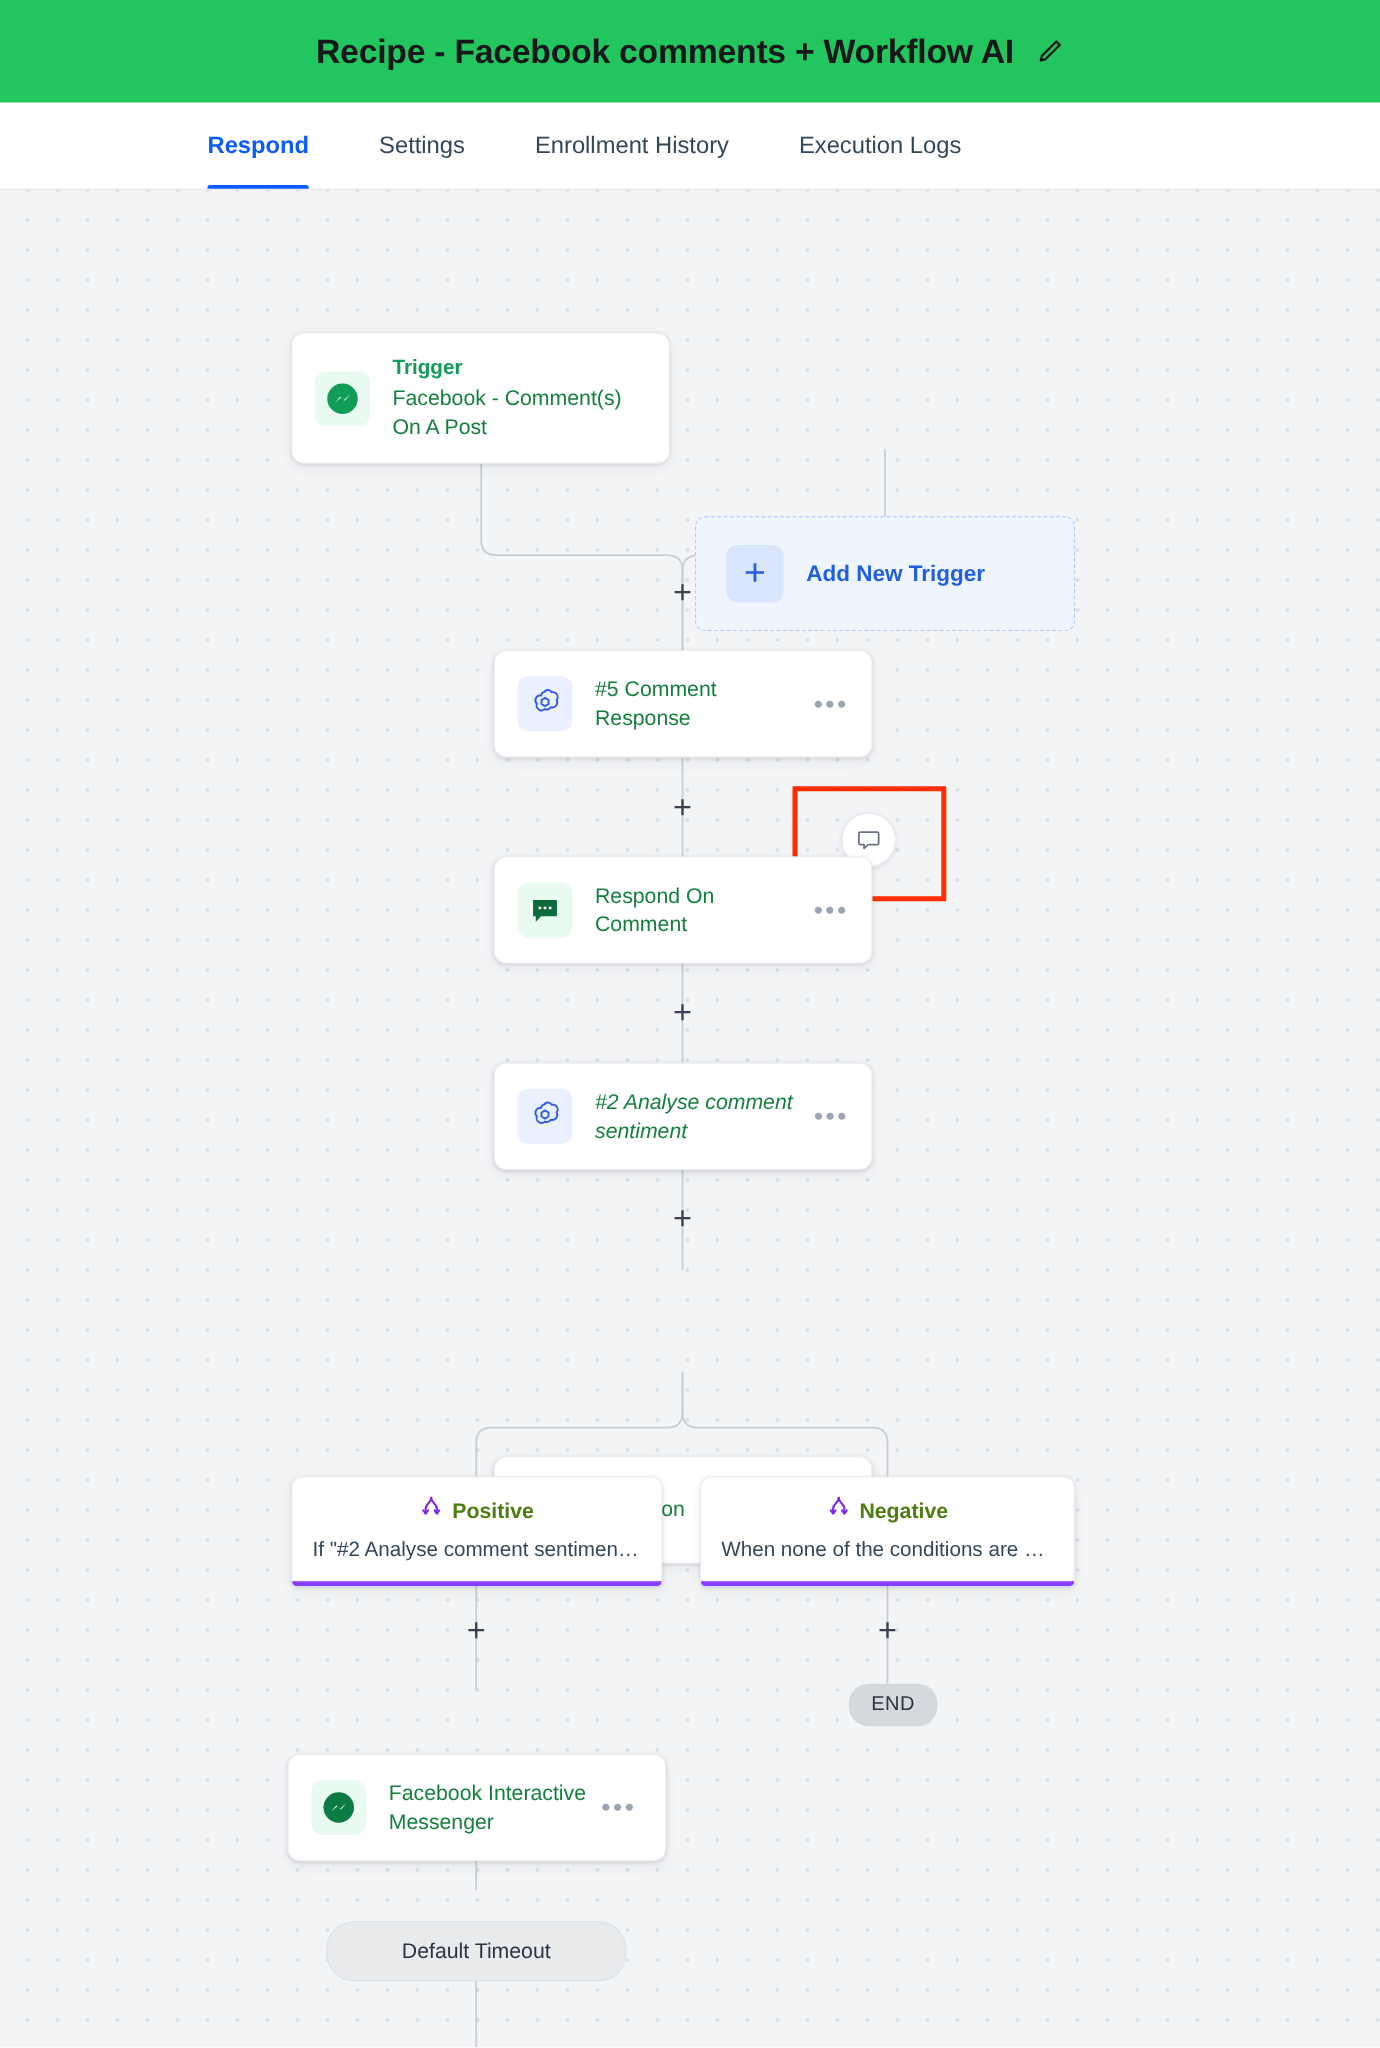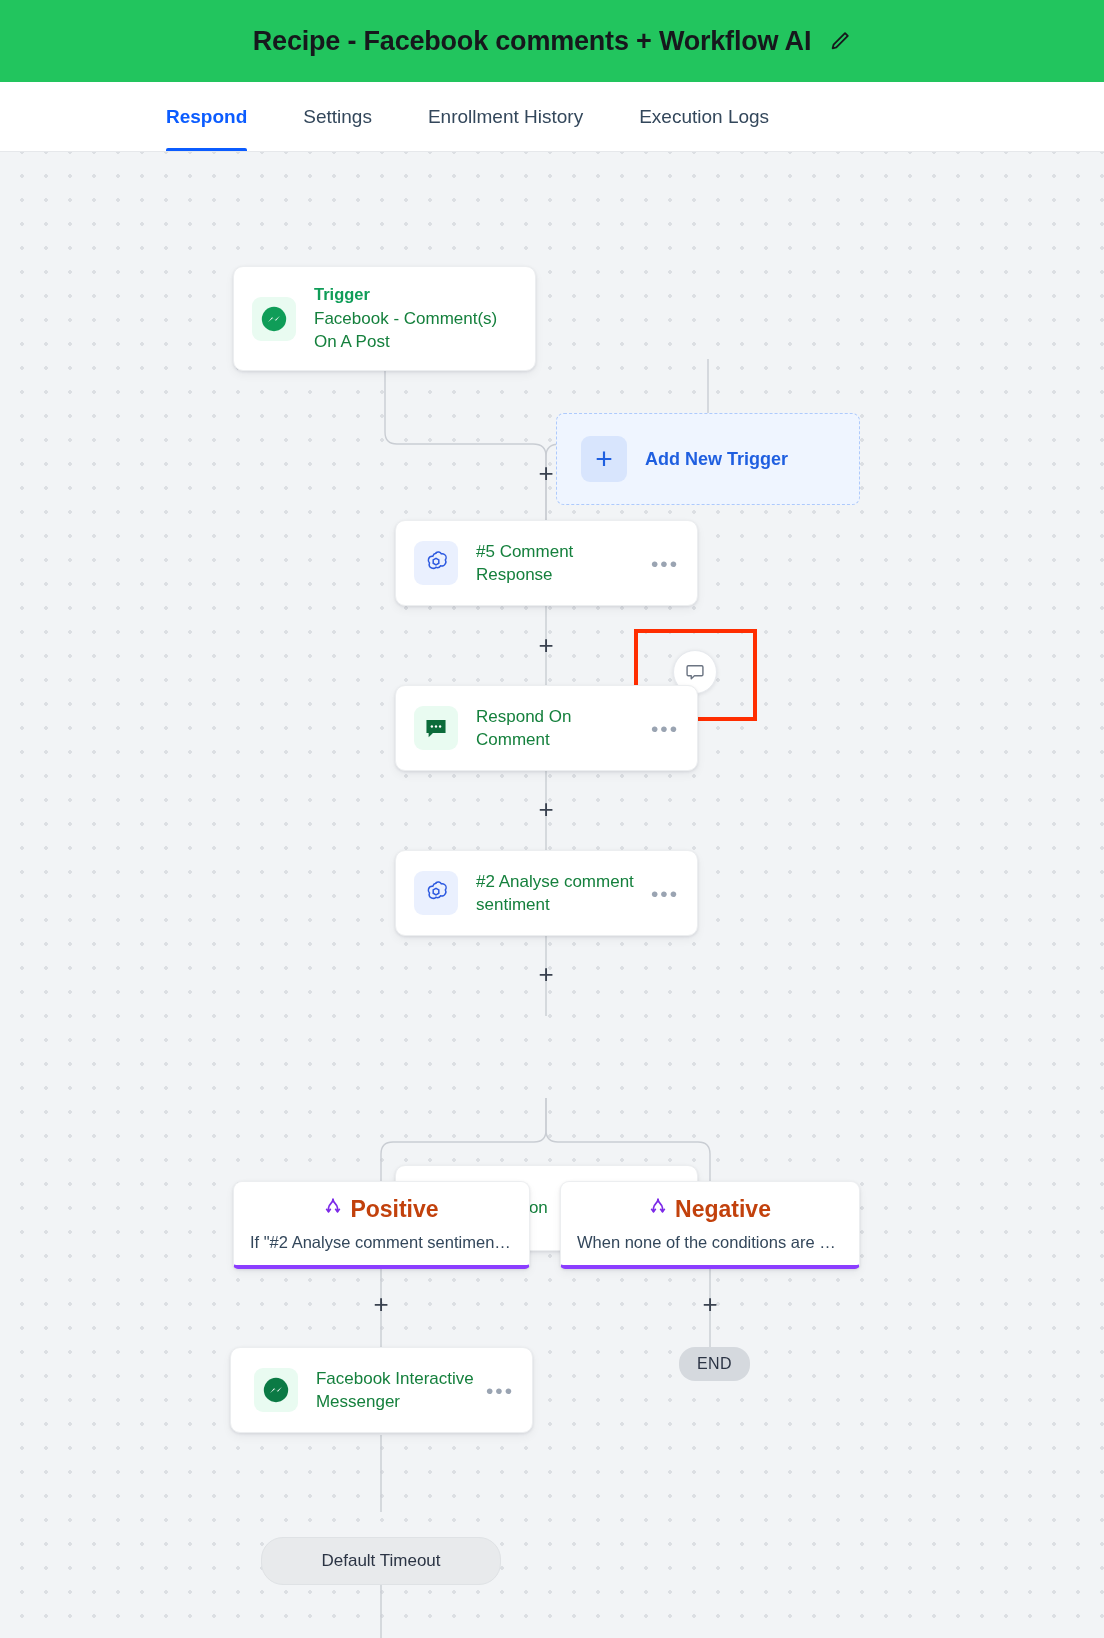--- a/index.html
+++ b/index.html
@@ -188,23 +188,23 @@
     border-bottom: 4px solid #8b3dff;
     border-radius: 9px 9px 5px 5px;
     box-shadow: 0 1px 3px rgba(15,23,42,.10), 0 4px 10px rgba(15,23,42,.05);
     padding: 14px 16px 12px 16px;
     cursor: pointer;
     overflow: hidden;
   }
   .branch-head {
     display: flex; align-items: center; justify-content: center;
     gap: 8px;
-    color: #c2410c;
+    color: #4d7c0f;
     font-weight: bold;
-    font-size: 23px;
+    font-size: 17px;
   }
   .branch-desc {
     margin-top: 10px;
     font-size: 16.5px;
     color: #33475b;
     white-space: nowrap;
     overflow: hidden;
     text-overflow: ellipsis;
   }
 
@@ -342,21 +342,21 @@
         <circle cx="12" cy="10.6" r="1.1" fill="#ffffff"></circle>
         <circle cx="15.8" cy="10.6" r="1.1" fill="#ffffff"></circle>
       </svg>
     </span>
     <span class="labels">
       <span class="title">Respond On Comment</span>
     </span>
     <span class="dots">•••</span>
   </div>
 
-  <div class="node" style="left:395px; top:698px; width:303px; height:86px;">
+  <div class="node" style="left:395px; top:698px; width:303px; height:86px;font-style:italic;">
     <span class="sq-icon icon-blueish">
       <svg width="28" height="28" viewBox="0 0 24 24" fill="none" stroke="#2d5ae0" stroke-width="1.3">
         <path d="M12 3.2c1.5-1.1 3.6-.7 4.6.9.9-.2 1.9 0 2.7.6 1.5 1.1 1.8 3.2.7 4.7.5.9.6 2 .2 2.9-.6 1.7-2.5 2.6-4.2 2.1-.9 1.3-2.6 1.9-4.1 1.3-1 .9-2.4 1.1-3.6.6-1.7-.7-2.5-2.6-1.9-4.3-.9-.9-1.2-2.2-.8-3.4.5-1.5 2-2.5 3.6-2.3.4-1.4 1.5-2.4 2.8-2.6z"></path>
         <path d="M9.6 9.4 L12 8 l2.4 1.4 v2.8 L12 13.6 L9.6 12.2 Z"></path>
       </svg>
     </span>
     <span class="labels" style="max-width:172px">
       <span class="title">#2 Analyse comment sentiment</span>
     </span>
     <span class="dots">•••</span>
@@ -397,21 +397,21 @@
           <path d="M12.9 13.6 L15 16.4 L17.1 13.6"></path>
         </svg>
       </span>
       <span>Negative</span>
     </div>
     <div class="branch-desc">When none of the conditions are met</div>
   </div>
 
   <div class="end-pill" style="left:679px; top:1195px;">END</div>
 
-  <div class="node" style="left:230px; top:1195px; width:303px; height:86px;justify-content:flex-end;">
+  <div class="node" style="left:230px; top:1251px; width:303px; height:86px;">
     <span class="sq-icon icon-green">
       <svg width="30" height="30" viewBox="0 0 32 32">
         <circle cx="16" cy="16" r="13" fill="#0b7a45"></circle>
         <path d="M9.5 19.5 L14 14.2 L17.2 17 L22.4 12.4 L18 17.8 L14.8 15 Z" fill="#ffffff"></path>
       </svg>
     </span>
     <span class="labels" style="max-width:160px">
       <span class="title">Facebook Interactive Messenger</span>
     </span>
     <span class="dots">•••</span>

